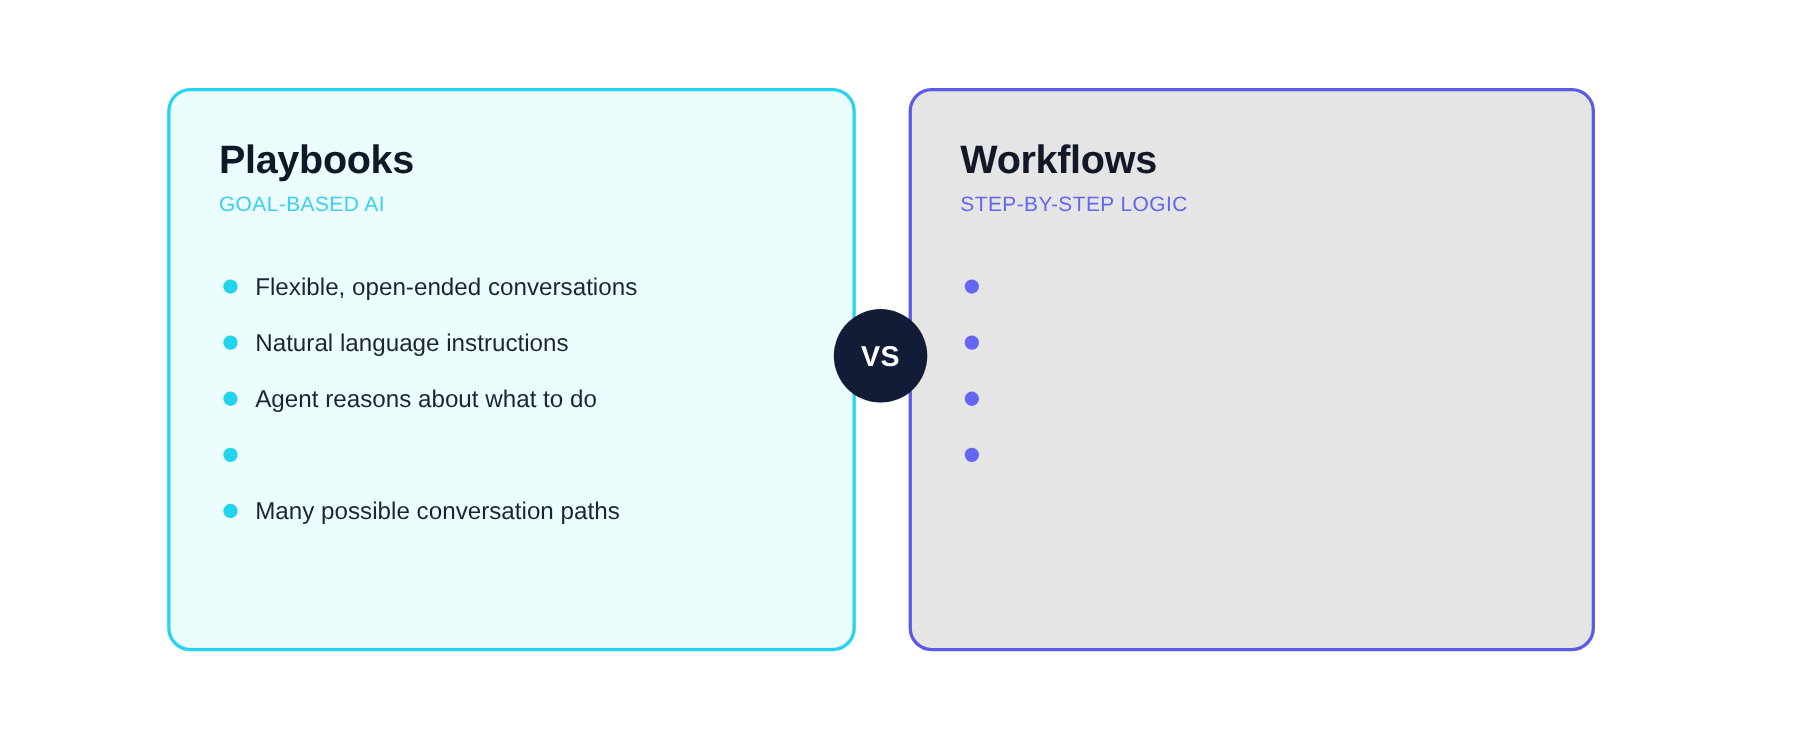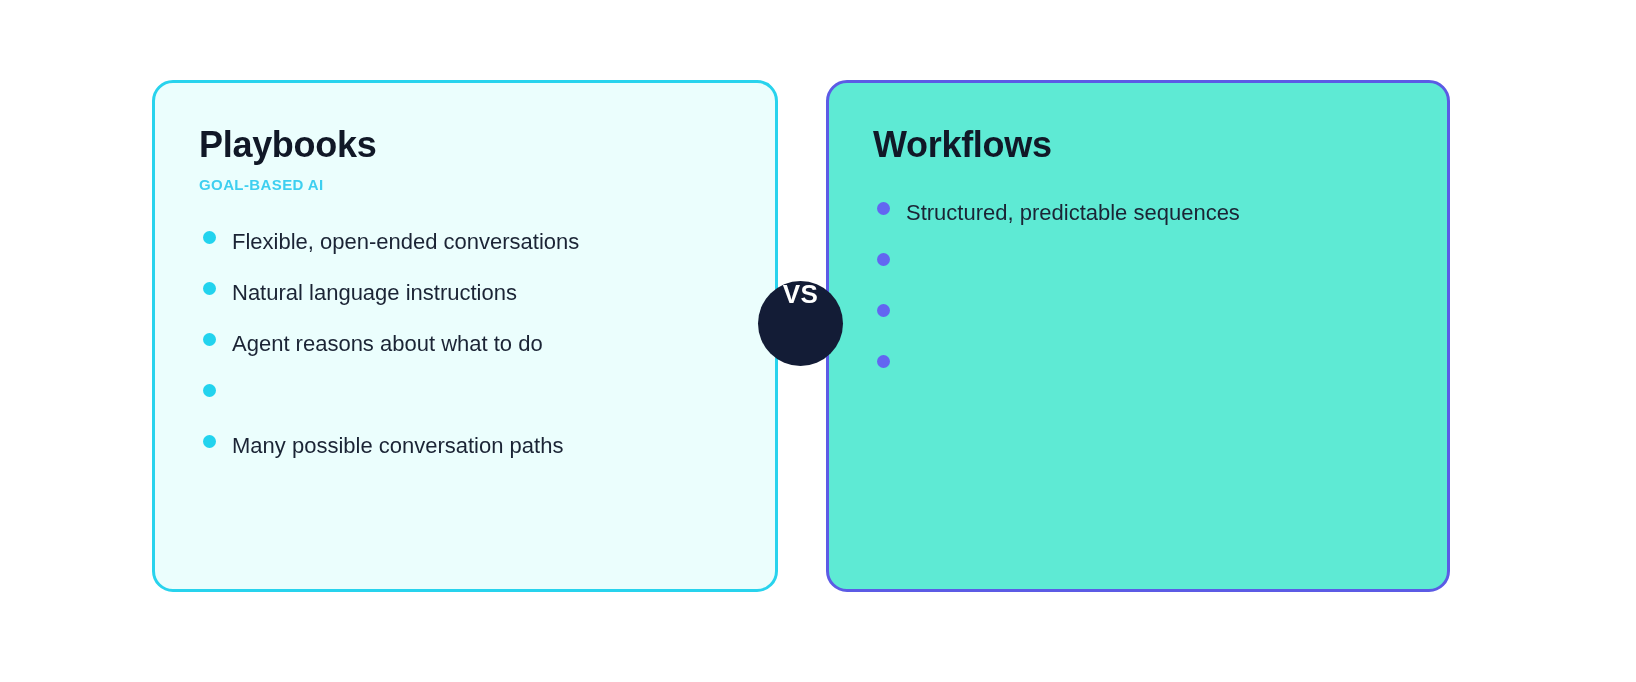--- a/index.html
+++ b/index.html
@@ -35,50 +35,51 @@
   }
   .card-left {
     left: 152px;
     width: 626px;
     background: #EBFEFD;
     border-color: #28D3ED;
   }
   .card-right {
     left: 826px;
     width: 624px;
-    background: #5eead4;
+    background: #e5e5e5;
     border-color: #5C5BE5;
   }
 
   .card-title {
     margin: 0;
     font-size: 36px;
     font-weight: bold;
     line-height: 1;
     color: #111827;
     letter-spacing: -0.3px;
   }
   .card-subtitle {
     margin: 14px 0 0 0;
-    font-size: 15px;
-    font-weight: bold;
+    font-size: 19px;
+    font-weight: normal;
     line-height: 1;
     letter-spacing: 0.4px;
   }
   .card-left .card-subtitle { color: #3ECFF0; }
   .card-right .card-subtitle { color: #6366F1; }
 
   
   .bullet-list {
     list-style: none;
     margin: 39px 0 0 0;
     padding: 0;
   }
   .bullet-item {
     display: flex;
+    align-items: center;
     height: 51px;
   }
   .bullet-dot {
     flex: 0 0 auto;
     width: 13px;
     height: 13px;
     border-radius: 50%;
     margin-right: 16px;
   }
   .card-left .bullet-dot { background: #22D3EE; }
@@ -97,21 +98,21 @@
   
   .vs-badge {
     position: absolute;
     left: 758px;
     top: 281px;
     width: 85px;
     height: 85px;
     border-radius: 50%;
     background: #131C36;
     display: flex;
-    align-items: flex-start;
+    align-items: center;
     justify-content: center;
     z-index: 5;
   }
   .vs-label {
     color: #ffffff;
     font-size: 26px;
     font-weight: bold;
     letter-spacing: 0.5px;
     line-height: 1;
   }
@@ -143,25 +144,25 @@
       </li>
       <li class="bullet-item">
         <span class="bullet-dot"></span>
         <span class="bullet-text">Many possible conversation paths</span>
       </li>
     </ul>
   </section>
 
   <section class="card card-right">
     <h2 class="card-title">Workflows</h2>
+    <div class="card-subtitle">STEP-BY-STEP LOGIC</div>
 
     <ul class="bullet-list">
       <li class="bullet-item">
         <span class="bullet-dot"></span>
-        <span class="bullet-text">Structured, predictable sequences</span>
       </li>
       <li class="bullet-item">
         <span class="bullet-dot"></span>
       </li>
       <li class="bullet-item">
         <span class="bullet-dot"></span>
       </li>
       <li class="bullet-item">
         <span class="bullet-dot"></span>
       </li>

